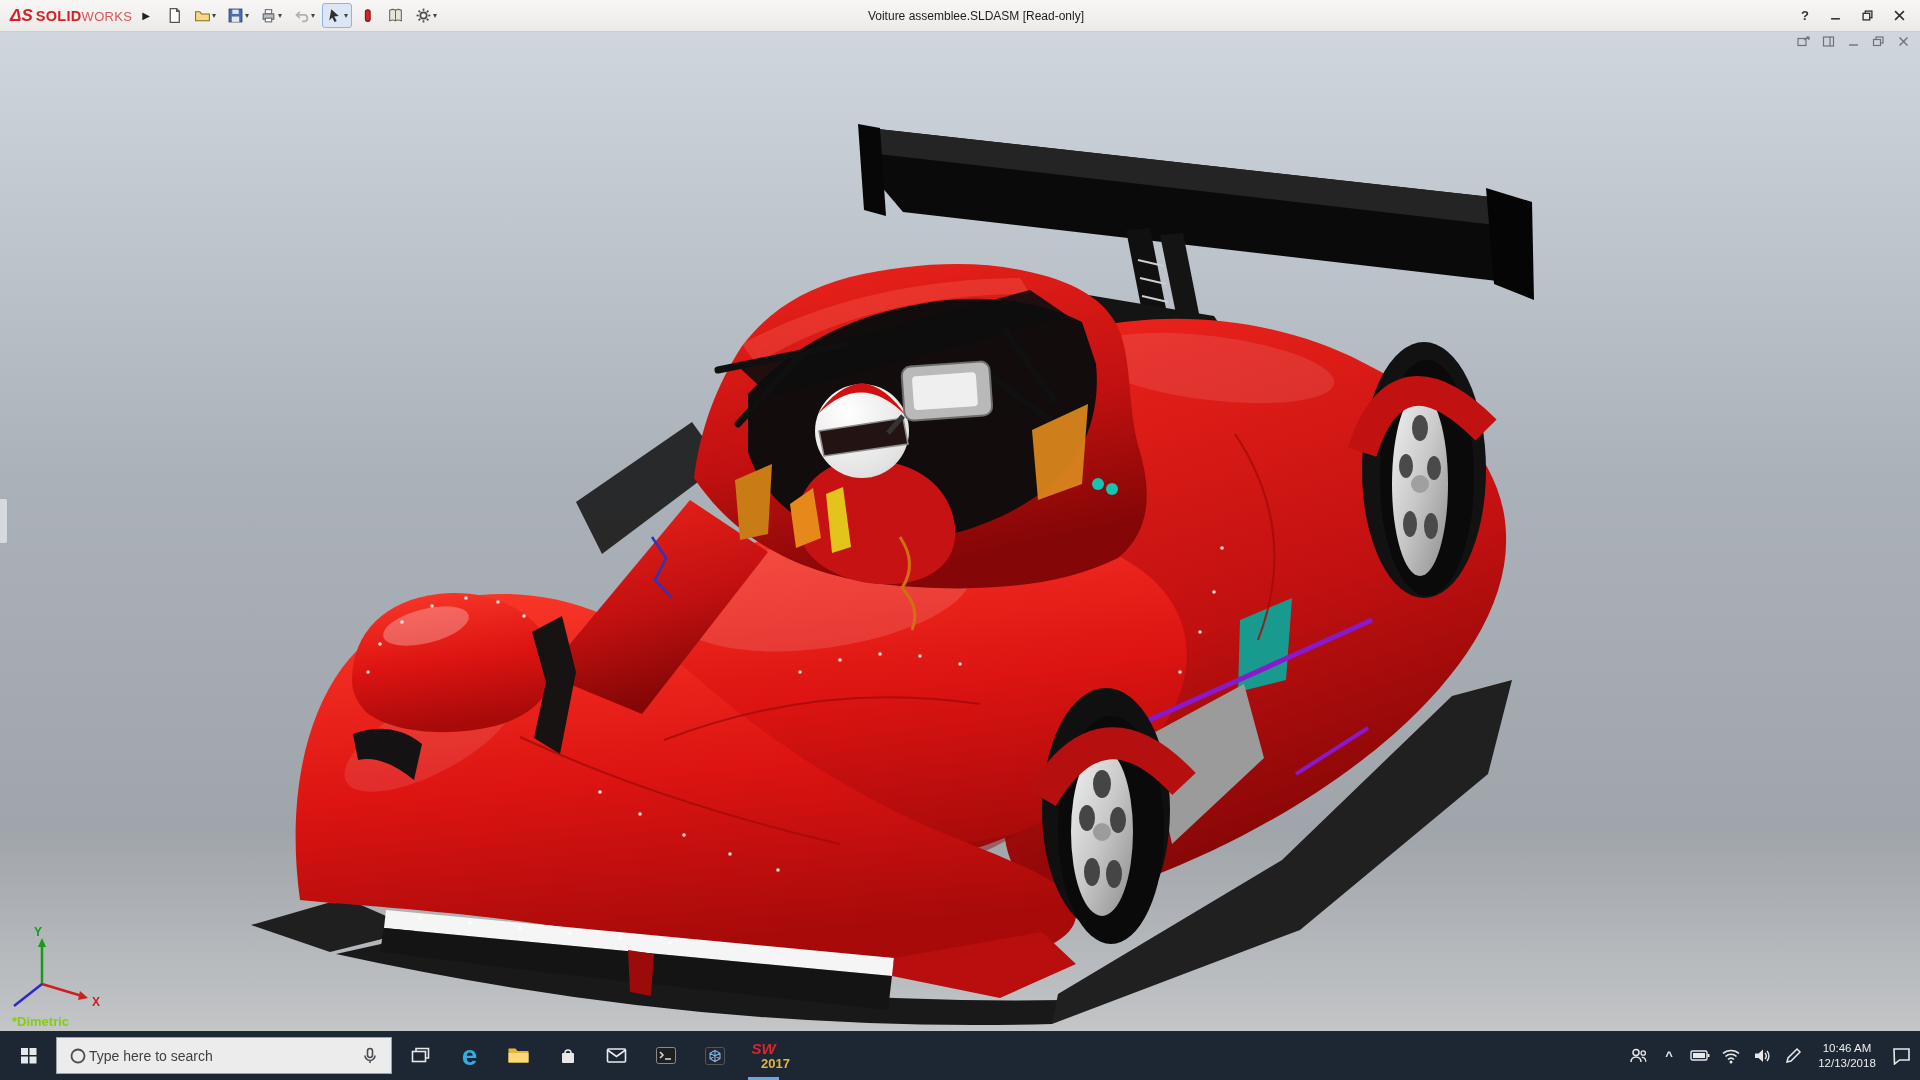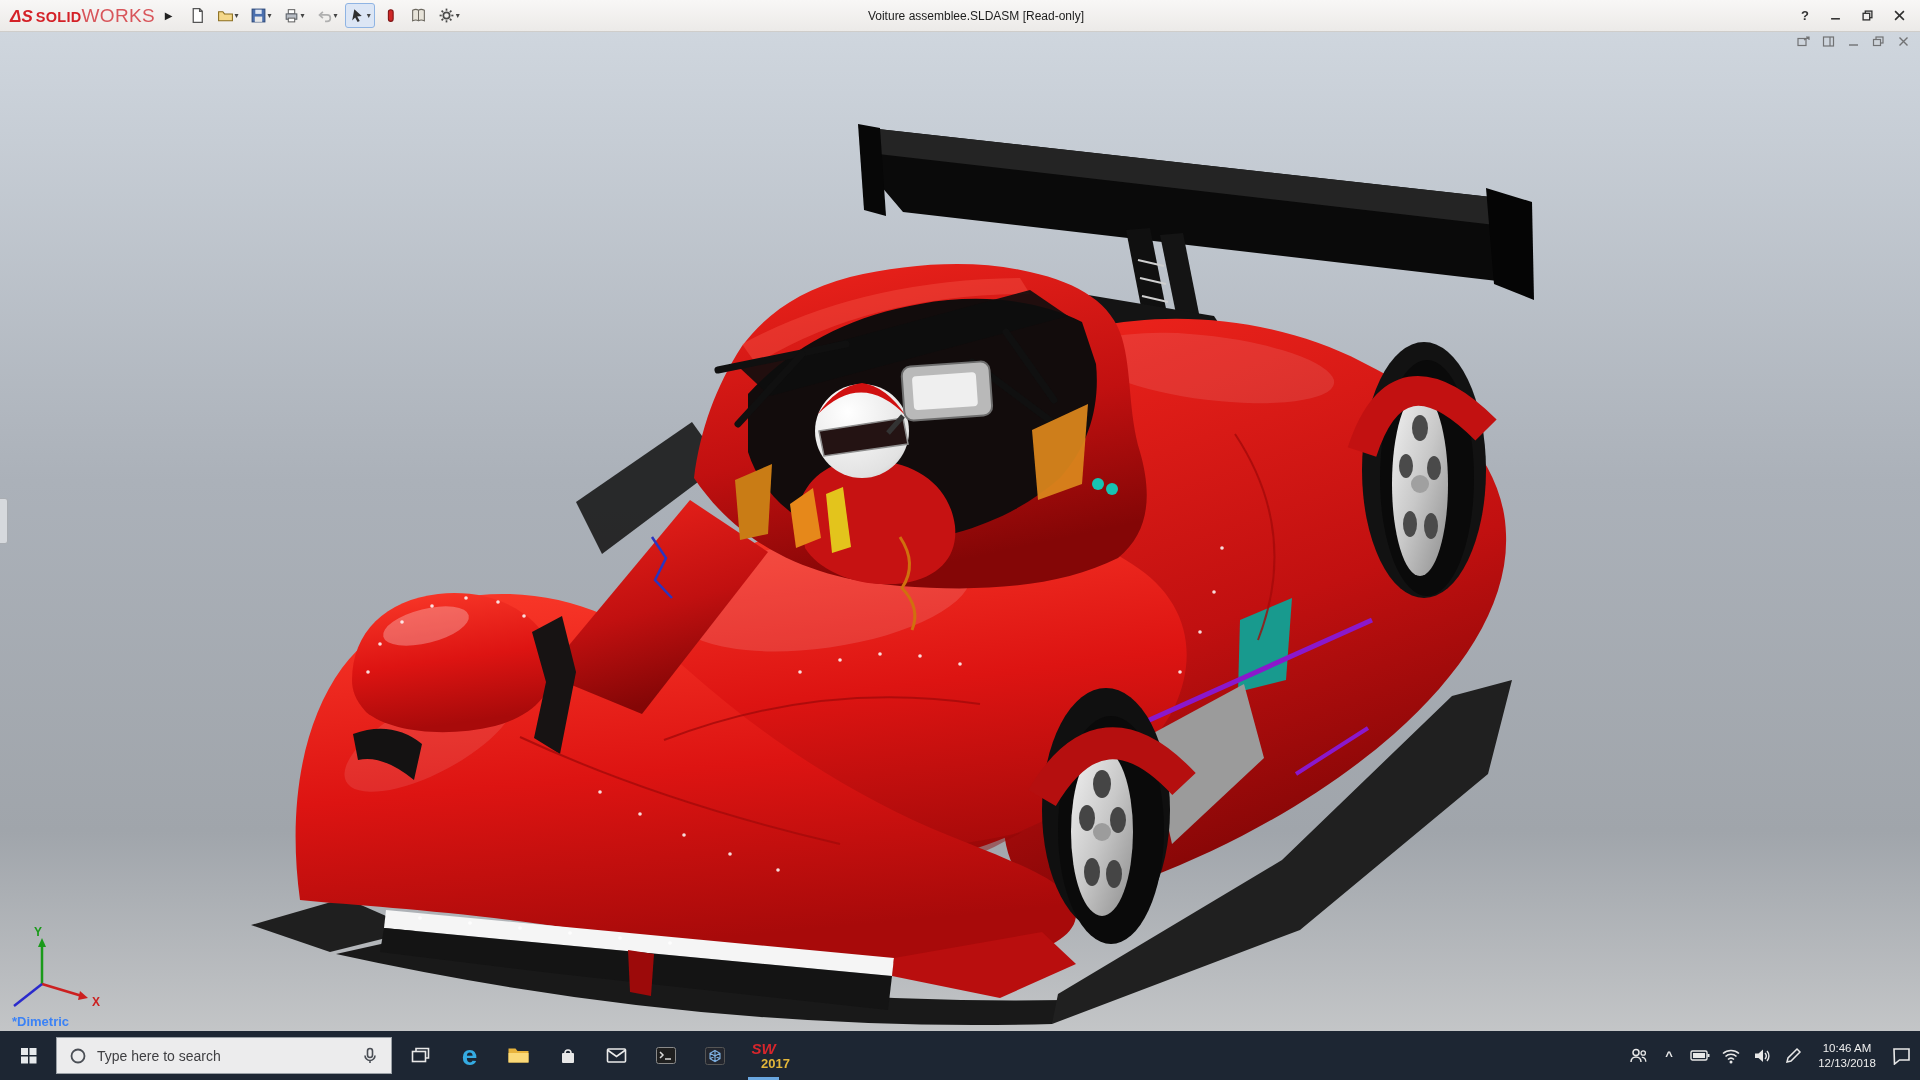--- a/index.html
+++ b/index.html
@@ -6,47 +6,47 @@
   html, body { width: 1920px; height: 1080px; overflow: hidden; background: #000;
                font-family: "Liberation Sans", sans-serif; }
 
   
   .titlebar { position: absolute; top: 0; left: 0; right: 0; height: 32px;
     background: linear-gradient(#f8f7f6, #eceae8); border-bottom: 1px solid #cfcdca;
     display: flex; align-items: center; z-index: 30; }
   .logo { display: flex; align-items: baseline; padding: 0 6px 0 10px; color: #d42127; }
   .logo-mark { font-style: italic; font-weight: 800; font-size: 17px; margin-right: 3px; }
   .logo-solid { font-weight: 800; font-size: 14.5px; letter-spacing: .3px; text-align: right; }
-  .logo-works { font-weight: 400; font-size: 19px; letter-spacing: .3px; color: #d8555a; }
+  .logo-works { font-weight: 400; font-size: 13px; letter-spacing: .3px; color: #d8555a; }
   .flyout { font-size: 10px; color: #222; margin: 0 12px 0 4px; }
   .qat { display: flex; align-items: center; gap: 3px; }
   .qat-btn { display: flex; align-items: center; padding: 3px 3px; border-radius: 3px; border: 1px solid transparent; }
   .qat-btn.active { background: #dce6f5; border: 1px solid #8fb4e3; }
   .caret { font-size: 8px; color: #444; margin-left: 1px; }
   .win-title { position: absolute; left: 0; right: 0; text-align: center; font-size: 12px;
                color: #1c1c1c; pointer-events: none; padding-left: 32px; }
   .tb-right { margin-left: auto; display: flex; align-items: center; gap: 2px; padding-right: 6px; }
   .tb-ctl { width: 30px; height: 24px; display: flex; align-items: center; justify-content: center; color: #333; }
   .help-q { font-size: 13px; font-weight: 700; color: #333; width: 26px; text-align: center; }
 
   
   .viewport { position: absolute; top: 32px; left: 0; right: 0; bottom: 49px; overflow: hidden; }
   .viewport svg.scene { position: absolute; inset: 0; }
   .doc-ctls { position: absolute; top: 4px; right: 10px; display: flex; gap: 12px; z-index: 5; opacity: .8; }
   .orientation { position: absolute; left: 12px; bottom: 2px; font-size: 13px; font-weight: 700;
-                 color: #3b82f6; z-index: 5; }
+                 color: #84cc16; z-index: 5; }
   .fm-tab { position: absolute; left: 0; top: 466px; width: 8px; height: 46px; background: #d6d9dd;
             border: 1px solid #a9adb2; border-left: none; border-radius: 0 3px 3px 0; z-index: 5; }
 
   
   .taskbar { position: absolute; left: 0; right: 0; bottom: 0; height: 49px; background: #1d2633;
              display: flex; align-items: stretch; z-index: 40; }
   .tb-start { width: 56px; display: flex; align-items: center; justify-content: center; }
   .tb-search { width: 336px; margin: 6px 0; background: #ececed; border: 1px solid #9aa0a6;
-               display: flex; align-items: center; gap: 10px; padding: 0 12px; }
+               display: flex; align-items: center; gap: 2px; padding: 0 12px; }
   .tb-search .ph { font-size: 14px; color: #3f3f42; flex: 1; }
   .tb-apps { display: flex; align-items: stretch; margin-left: 4px; }
   .tb-app { width: 49px; display: flex; align-items: center; justify-content: center; position: relative; }
   .tb-app.running::after { content: ""; position: absolute; bottom: 0; left: 9px; right: 9px;
                            height: 3px; background: #6aa7e0; }
   .edge-e { font-size: 28px; font-weight: 700; color: #35abe2; line-height: 1; }
   .sw-ic { display: flex; flex-direction: column; align-items: center; line-height: 1; }
   .sw-top { color: #d8262c; font-weight: 700; font-style: italic; font-size: 15px; }
   .sw-year { color: #e3b73a; font-size: 13px; font-weight: 700; margin-top: 1px; margin-left: 24px; }
   .tb-tray { margin-left: auto; display: flex; align-items: center; gap: 1px; padding-right: 4px; }

